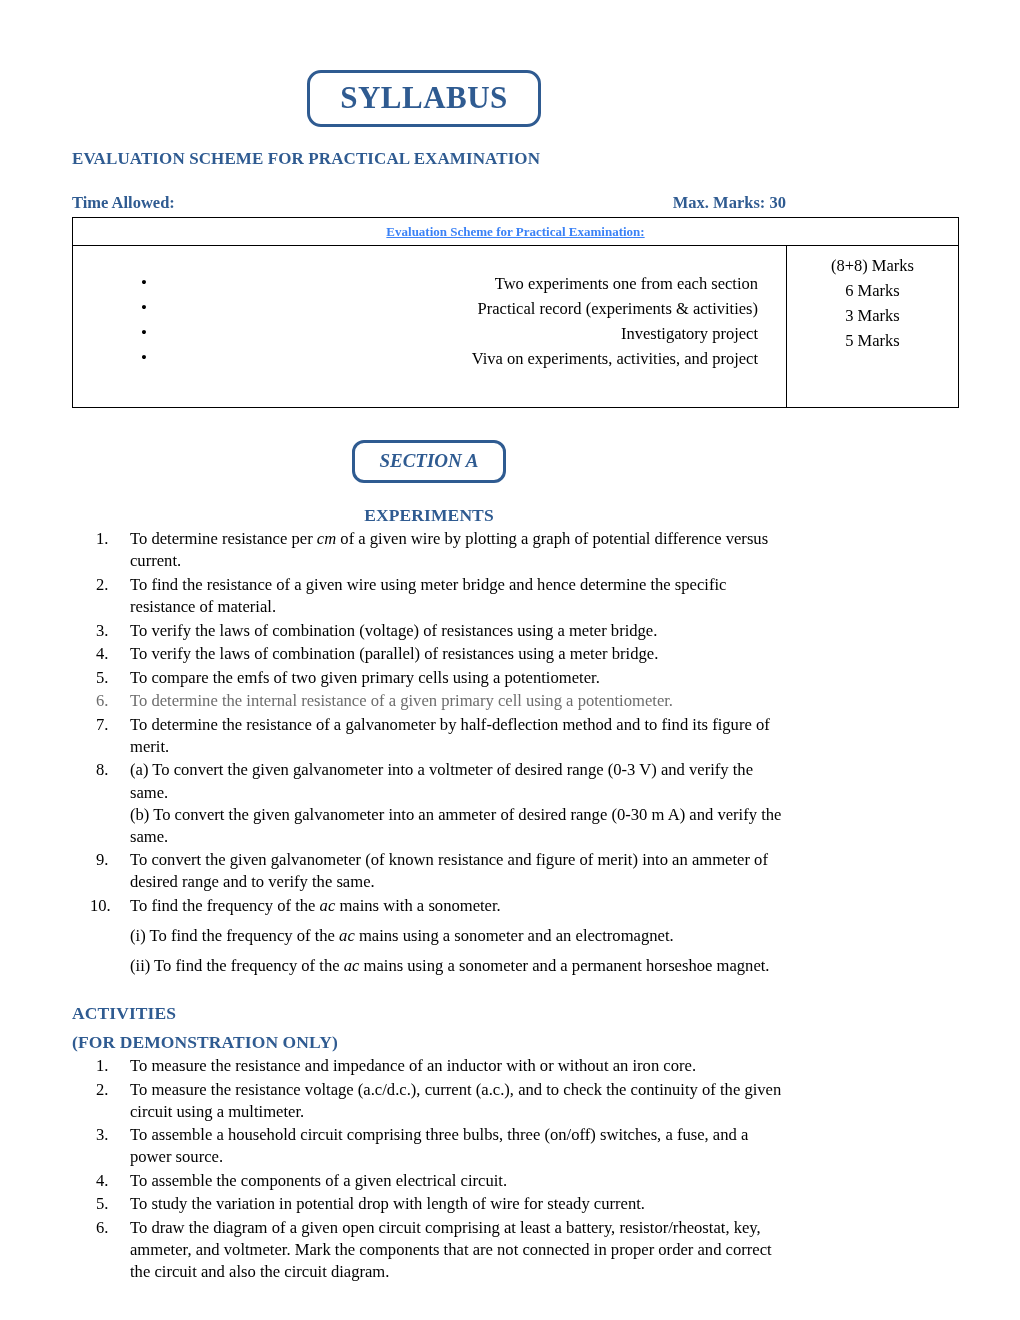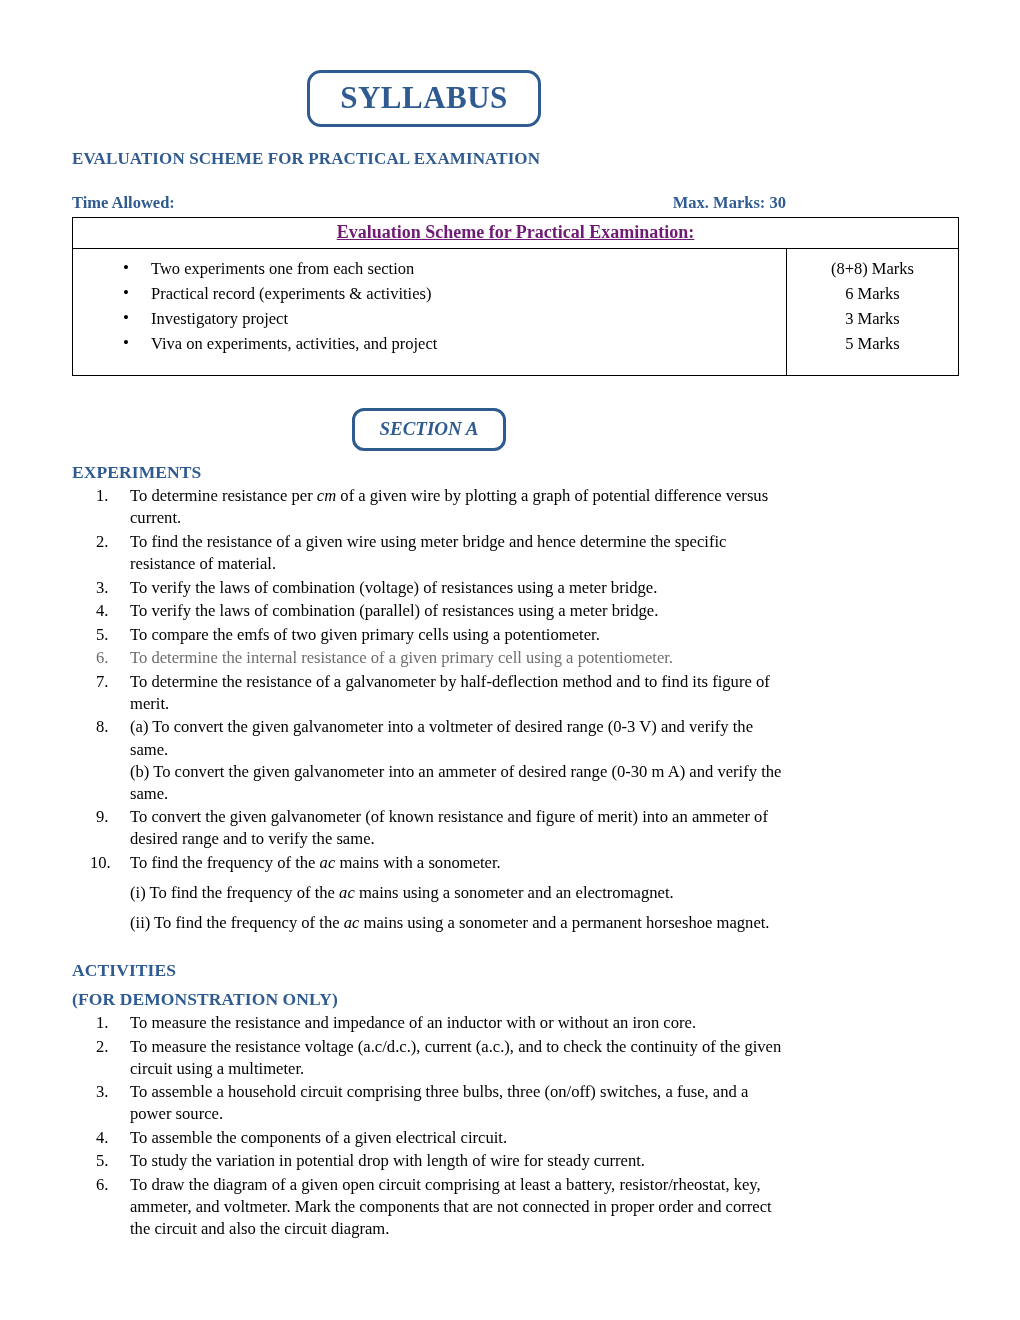--- a/index.html
+++ b/index.html
@@ -68,29 +68,29 @@
   table.eval td {
     border: 1.6px solid #000;
     padding: 0;
     vertical-align: top;
   }
   .thead-cell {
     text-align: center;
     padding: 4px 0 5px 0 !important;
   }
   .thead-cell span {
-    color: #701a75;
-    font-weight: bold;
-    font-size: 18px;
+    color: #3b82f6;
+    font-weight: bold;
+    font-size: 13px;
     text-decoration: underline;
   }
   .body-left { padding: 8px 10px 18px 10px !important; }
   .body-right { padding: 8px 10px 18px 10px !important; text-align: center; }
 
-  ul.bullets { list-style: none; margin: 0; padding: 0; }
+  ul.bullets { list-style: none; margin: 18px; padding: 0; text-align: right; }
   ul.bullets li {
     position: relative;
     padding-left: 68px;
     font-size: 16.5px;
     line-height: 1.46;
     margin-bottom: 1px;
   }
   ul.bullets li::before {
     content: "\2022";
     position: absolute;
@@ -118,21 +118,21 @@
     padding: 8px 24px 9px 24px;
   }
   .section-pill .t {
     font-size: 19px;
     font-weight: bold;
     color: #2f5b91;
     line-height: 1;
   }
 
   
-  .sec-head { margin-top: 11px; margin-bottom: 2px; }
+  .sec-head { margin-top: 22px; margin-bottom: 2px; text-align: center; }
   .sec-head2 { margin-top: 8px; margin-bottom: 2px; }
 
   ol.numbered { list-style: none; margin: 0; padding: 0; }
   ol.numbered > li {
     position: relative;
     padding-left: 58px;
     font-size: 16.6px;
     line-height: 1.33;
     margin-bottom: 1.5px;
   }

